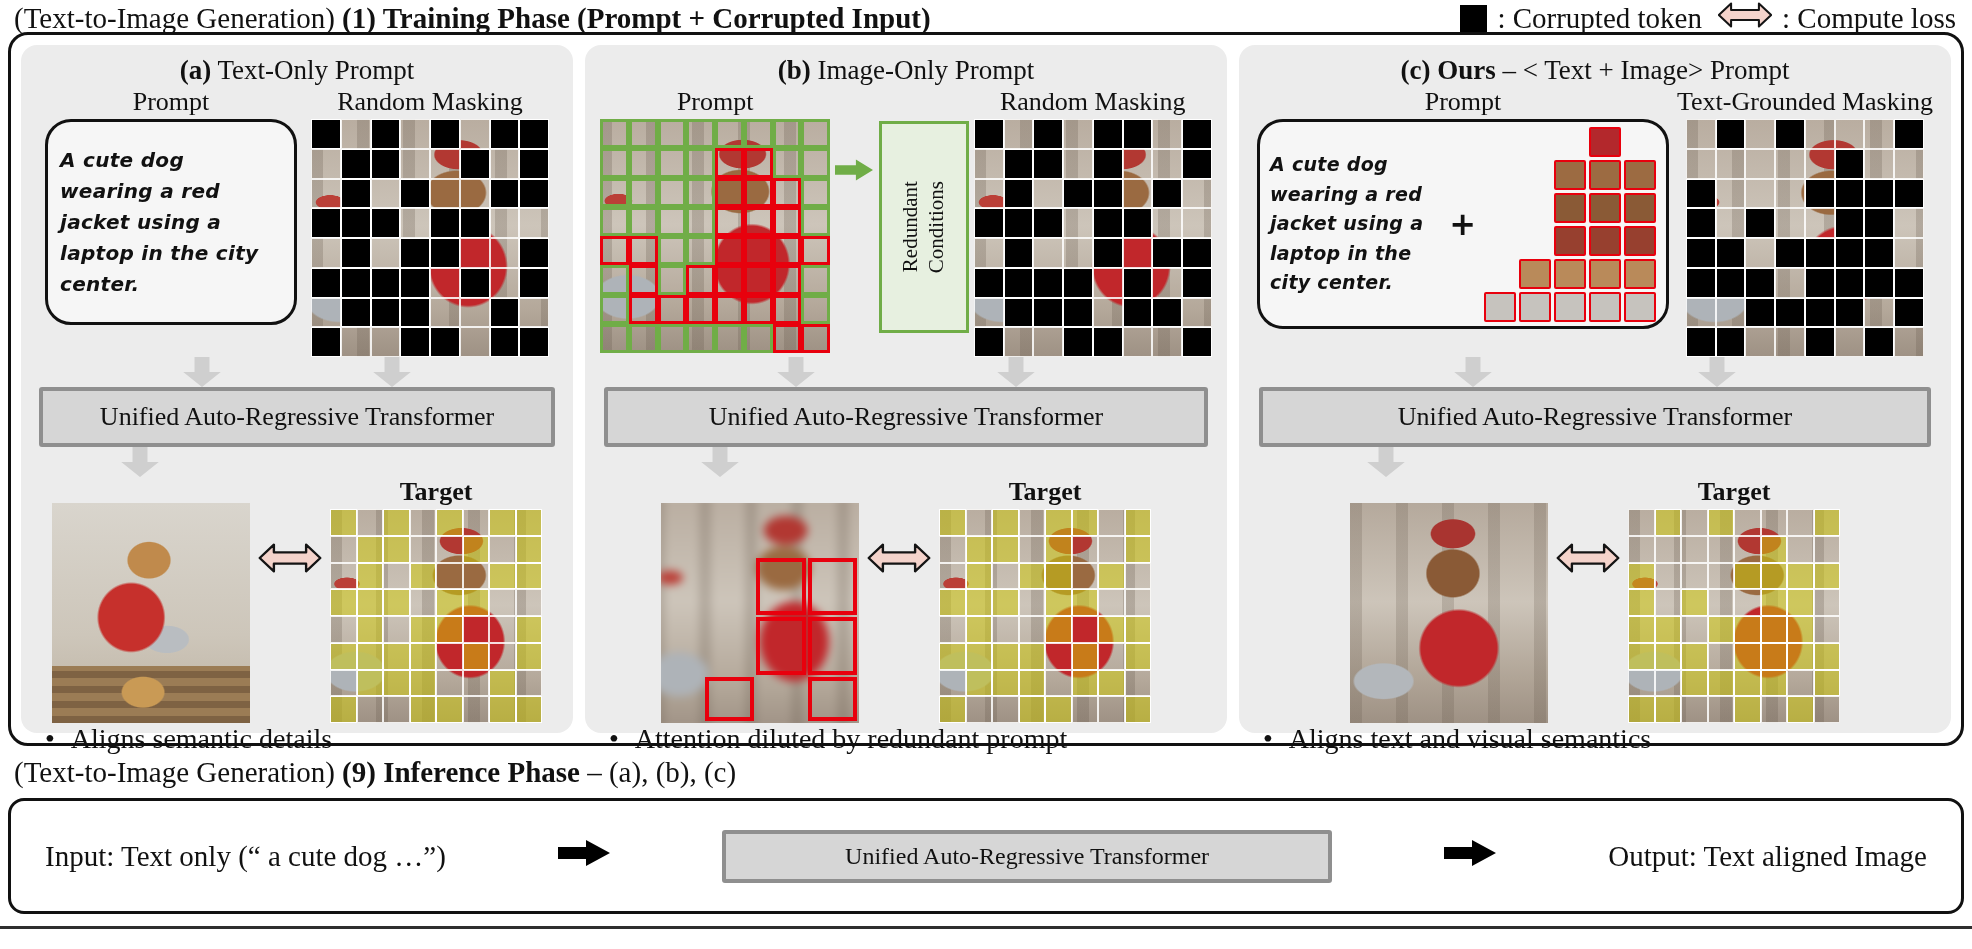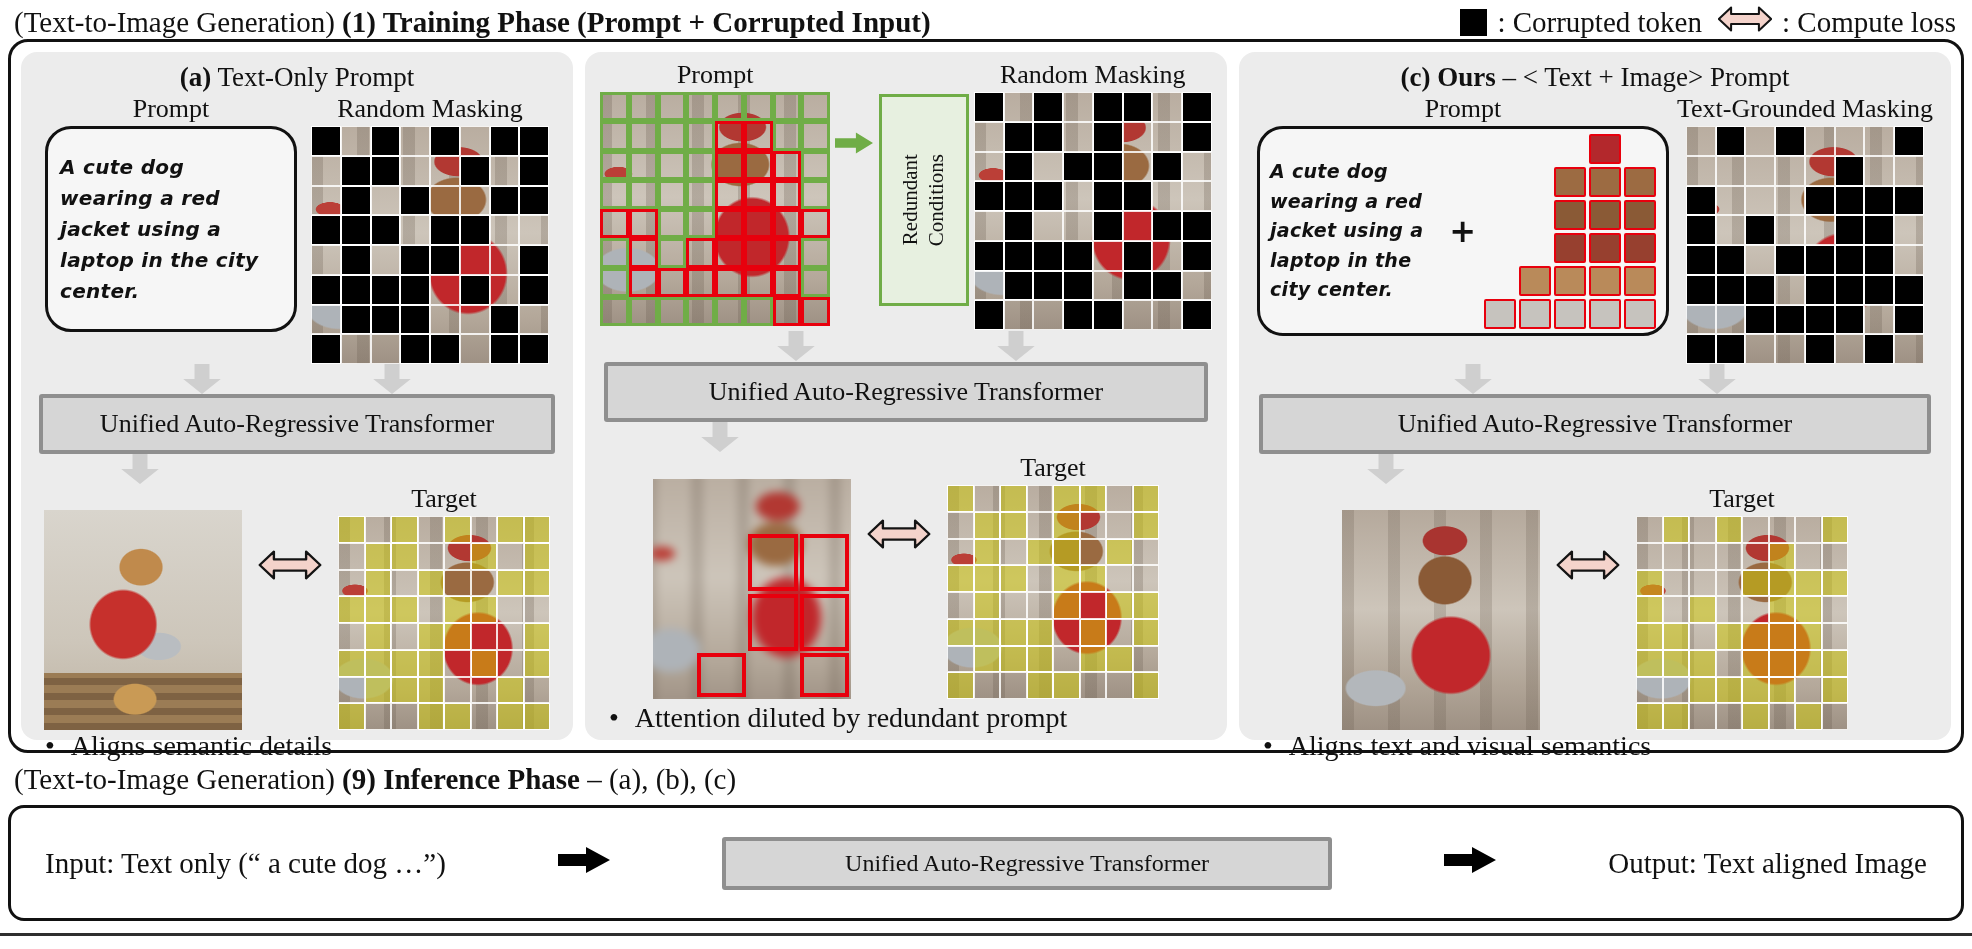--- a/index.html
+++ b/index.html
@@ -3,21 +3,21 @@
 <meta charset="utf-8">
 <style>
   * { box-sizing: border-box; }
   html,body { margin:0; padding:0; background:#fff; }
   body {
     width:1972px; height:949px; overflow:hidden;
     font-family:"Liberation Serif", serif; color:#111;
   }
   
   .top-header{ display:flex; justify-content:space-between; align-items:center;
-    padding:8px 16px 3px 14px; font-size:29px; height:39px;gap:35px; }
+    padding:8px 16px 3px 14px; font-size:29px; height:32px;gap:35px; }
   .hdr-left b, .inf-header b { font-weight:bold; }
   .legend{ display:flex; align-items:center; gap:10px; font-size:29px; }
   .legend .sq{ width:27px; height:27px; background:#000; display:inline-block; }
 
   
   .main-box{ margin:0 8px; height:714px; border:3.5px solid #111; border-radius:20px;
     background:#fff; padding:10px; display:flex; gap:12px; }
   .panel{ background:#ececec; border-radius:16px; padding:8px 10px 4px;
     display:flex; flex-direction:column; justify-content:space-between; }
   .panel-a{ flex:0 0 552px; } .panel-b{ flex:0 0 642px; } .panel-c{ flex:1; }
@@ -92,21 +92,21 @@
   .arrows-row{ display:flex; justify-content:space-evenly; height:36px; align-items:center; }
   .arrow-single{ justify-content:flex-start; padding-left:17%; }
   .down-arrow svg{ display:block; }
 
   
   .uart{ border:4.5px solid #8f8f8f; background:#d6d6d6; border-radius:3px;
     width:97%; margin:0 auto; text-align:center; font-size:26px; padding:11px 0; }
   .uart-small{ width:610px; margin:0; font-size:24px; padding:9px 0; }
 
   
-  .bottom-row{ display:flex; justify-content:center; align-items:flex-end; gap:16px; }
+  .bottom-row{ display:flex; justify-content:center; align-items:flex-end; gap:8px;font-weight:bold; }
   .result-img{ position:relative; width:198px; height:220px; overflow:hidden; }
   .blur-layer{ position:absolute; inset:-8px; filter:blur(4px); }
   .rb{ position:absolute; border:4px solid #e8000d; }
   .rb1{ left:48%; top:25%; width:25%; height:26%; }
   .rb2{ left:74%; top:25%; width:25%; height:26%; }
   .rb3{ left:48%; top:52%; width:25%; height:26%; }
   .rb4{ left:74%; top:52%; width:25%; height:26%; }
   .rb5{ left:22%; top:79%; width:25%; height:20%; }
   .rb6{ left:74%; top:79%; width:25%; height:20%; }
   .loss-arrow{ align-self:center; margin-bottom:80px; }
@@ -328,20 +328,21 @@
         </div>
       </div>
     </div>
     <div class="bullet-row">
       <span>•</span>
       <span>Aligns semantic details</span>
     </div>
   </div>
 
   <div class="panel panel-b">
+    <div class="panel-title"><b>(b)</b><span> Image-Only Prompt</span></div>
     <div class="top-row">
       <div class="b-prompt-col">
         <div class="col-label">Prompt</div>
         <div class="grid-wrap g-border ph-street">
           <div class="grid-overlay" style="grid-template-rows: repeat(8, 1fr); grid-template-columns: repeat(8, 1fr);">
               <div class="cell c-green"></div>
               <div class="cell c-green"></div>
               <div class="cell c-green"></div>
               <div class="cell c-green"></div>
               <div class="cell c-green"></div>

